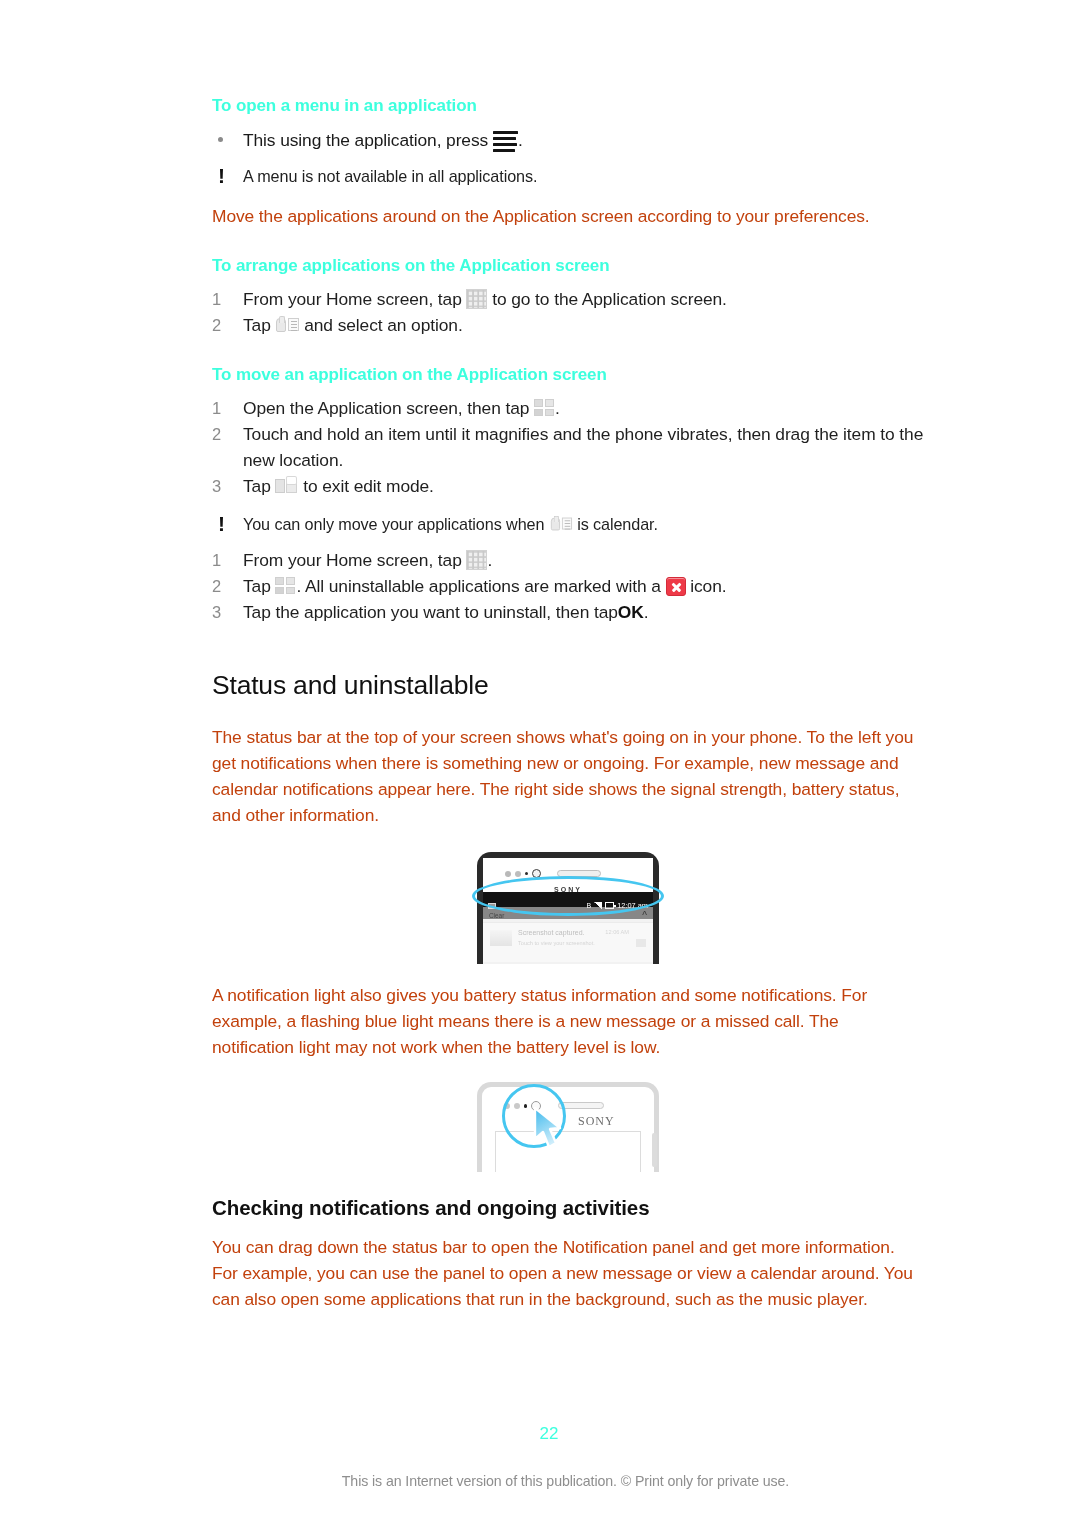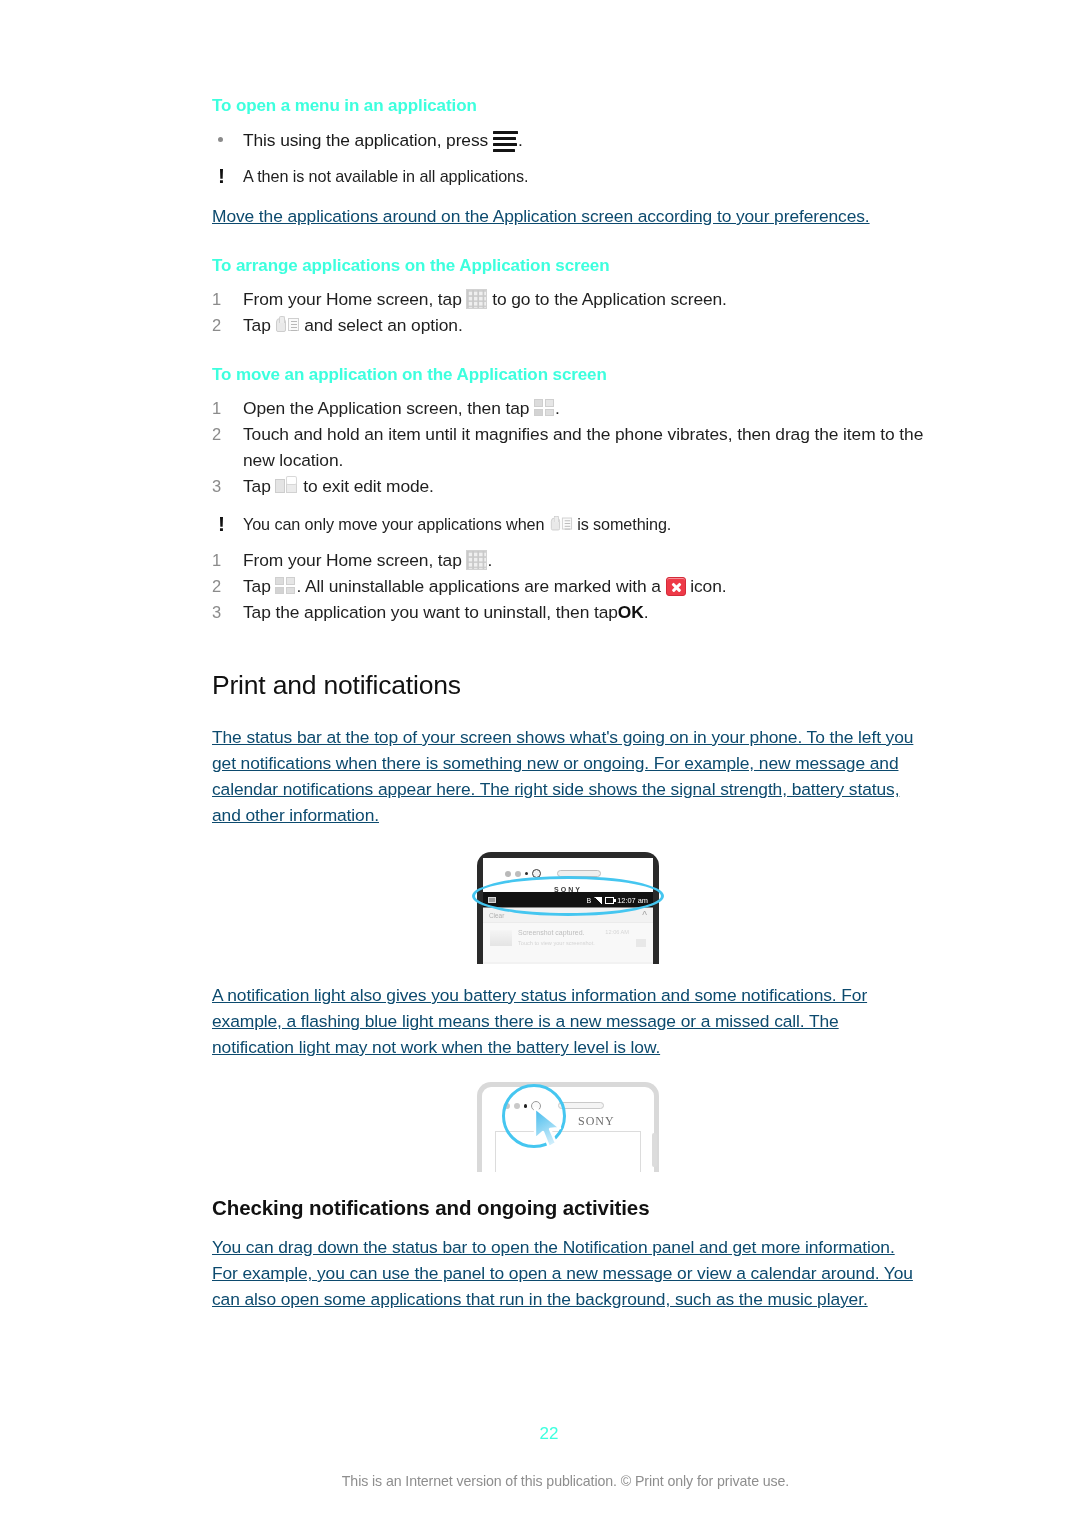--- a/index.html
+++ b/index.html
@@ -46,24 +46,23 @@
     font-size: 17px;
     font-weight: bold;
     color: #3DFFDE;
     margin: 0;
     letter-spacing: -0.1px;
   }
 
   p.body {
     font-size: 17.4px;
     line-height: 26px;
-    color: #0c4a6e;
+    color: #c2410c;
     margin: 0;
     letter-spacing: -0.1px;
-    text-decoration: underline;
   }
 
   
   ol.steps, ul.bullets {
     margin: 0; padding: 0; list-style: none;
   }
   .step {
     position: relative;
     padding-left: 31px;
     font-size: 17.4px;
@@ -298,21 +297,21 @@
     width: 100%;
     text-align: center;
     font-size: 7px;
     letter-spacing: 2px;
     color: #3a3a3a;
     font-weight: bold;
   }
   .fig1 .statusbar {
     position: absolute;
     left: 0; top: 34px;
-    width: 100%; height: 16px;
+    width: 100%; height: 27px;
     background: #121212;
     color: #ffffff;
     font-size: 7.2px;
     display: flex;
     align-items: center;
     padding: 6px 5px;
   }
   .fig1 .statusbar .left-ico {
     width: 8px; height: 6px;
     background: #9a9a9a;
@@ -493,21 +492,21 @@
     <ul class="bullets" style="margin-top:11px;">
       <li class="bullet-item">
         <span class="dot"></span>
         <span>This using the application, press</span>
         <span class="ico ico-menu"><i></i><i></i><i></i><i></i></span><span>.</span>
       </li>
     </ul>
 
     <div class="note" style="margin-top:11px;">
       <span class="bang">!</span>
-      <span>A then is not available in all applications.</span>
+      <span>A menu is not available in all applications.</span>
     </div>
 
 
     <p class="body" style="margin-top:14px;">Move the applications around on the Application screen according to your preferences.</p>
 
     <h3 class="cyan-head" style="margin-top:27px;">To arrange applications on the Application screen</h3>
 
     <ol class="steps" style="margin-top:10px;">
       <li class="step">
         <span class="num">1</span>
@@ -558,21 +557,21 @@
       <span>You can only move your applications when</span>
       <span class="ico ico-hand" style="transform:scale(.92);">
         <span class="palm"></span>
         <span class="lines">
             <b></b>
             <b></b>
             <b></b>
             <b></b>
           </span>
       </span>
-      <span>is something.</span>
+      <span>is calendar.</span>
     </div>
 
 
     <ol class="steps" style="margin-top:10px;">
       <li class="step">
         <span class="num">1</span>
         <span>From your Home screen, tap</span>
         <span class="ico ico-appgrid"></span><span>.</span>
       </li>
       <li class="step">
@@ -581,21 +580,21 @@
         <span class="ico ico-quad"><span></span><span></span><span></span><span></span></span><span>. All uninstallable applications are marked with a</span>
         <span class="ico ico-xbadge"></span>
         <span>icon.</span>
       </li>
       <li class="step">
         <span class="num">3</span>
         <span>Tap the application you want to uninstall, then tap</span><b class="ok">OK</b><span>.</span>
       </li>
     </ol>
 
-    <h1 class="section-title" style="margin-top:45px;">Print and notifications</h1>
+    <h1 class="section-title" style="margin-top:45px;">Status and uninstallable</h1>
 
     <p class="body" style="margin-top:23px;">The status bar at the top of your screen shows what's going on in your phone. To the left you get notifications when there is something new or ongoing. For example, new message and calendar notifications appear here. The right side shows the signal strength, battery status, and other information.</p>
 
     <div class="figure fig1" style="margin-top:18px;">
       <div class="body">
         <div class="topbezel">
           <div class="sensors">
             <span class="d1"></span>
             <span class="d2"></span>
             <span class="d3"></span>

